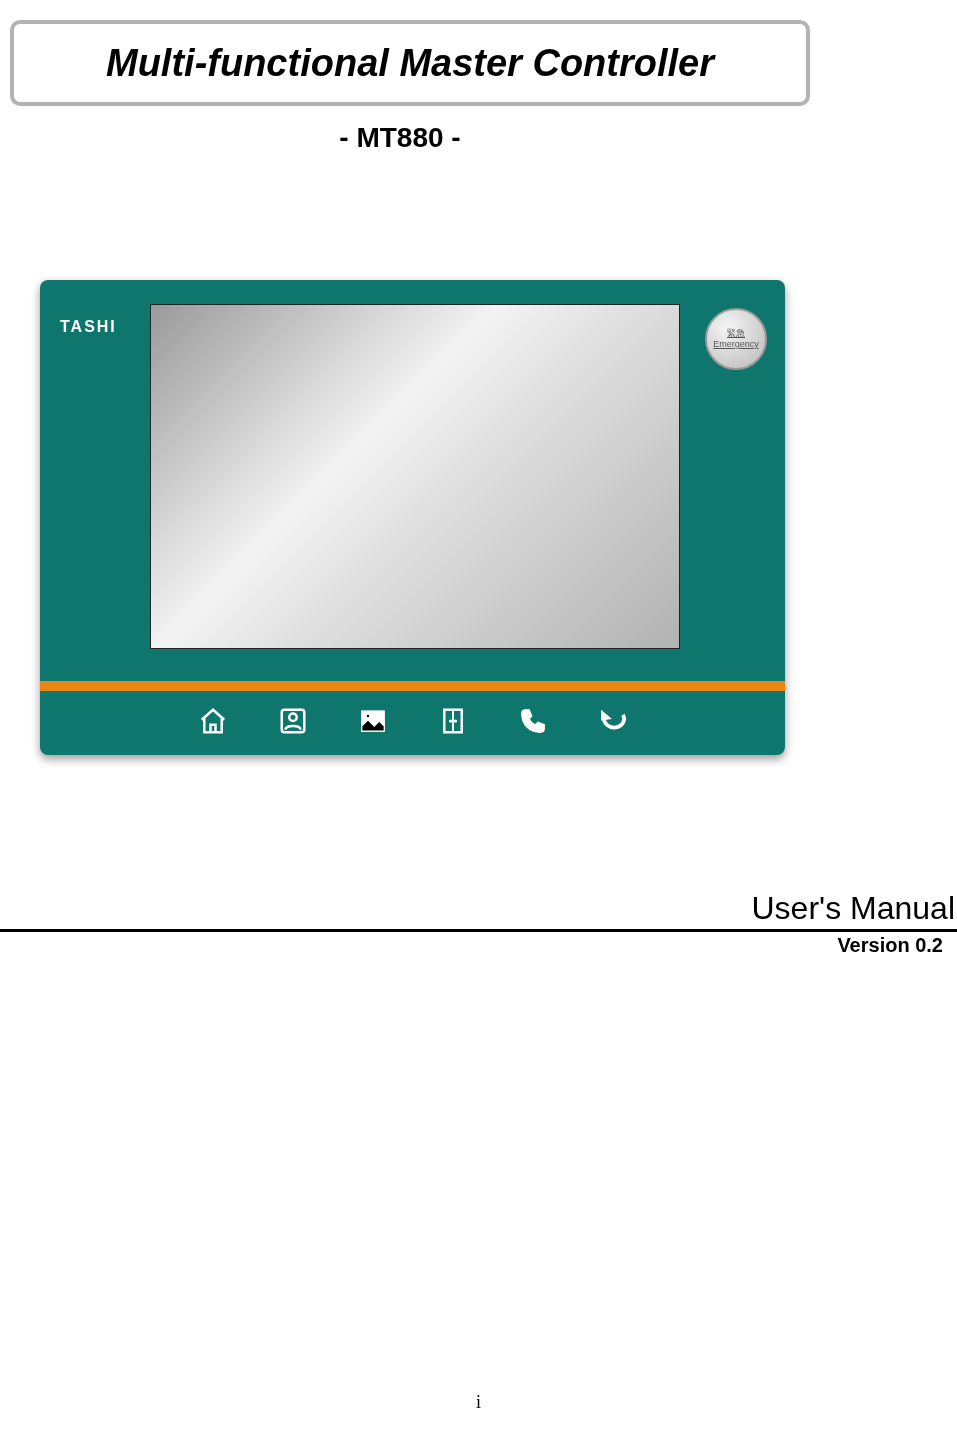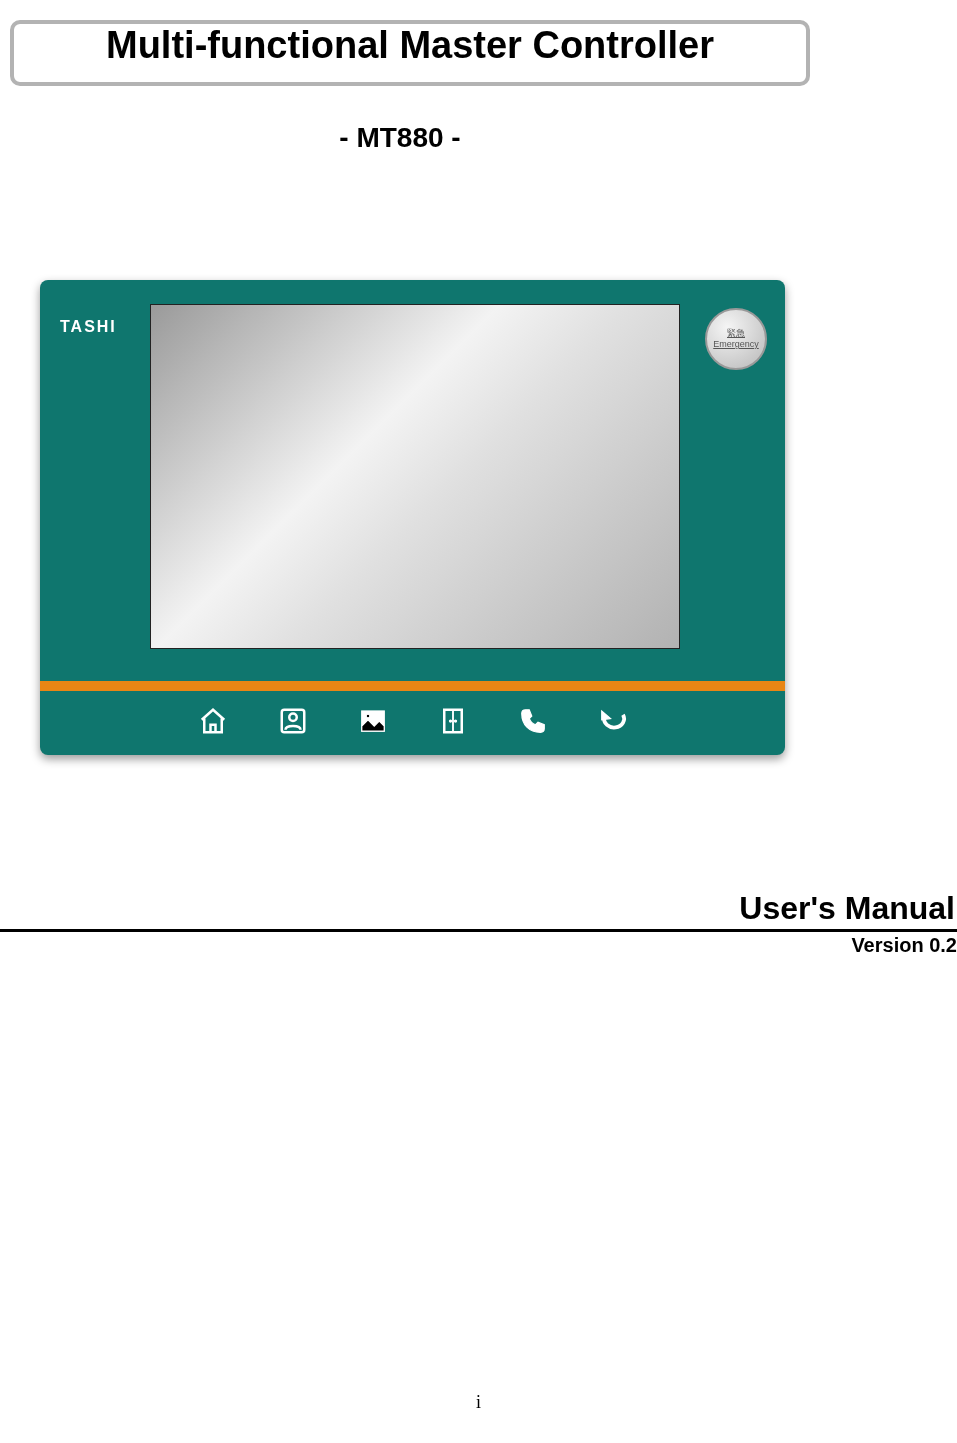--- a/index.html
+++ b/index.html
@@ -13,25 +13,27 @@
       background: #fff;
       font-family: Arial, Helvetica, sans-serif;
       color: #000;
       position: relative;
     }
     .title-box {
       position: absolute;
       left: 10px;
       top: 20px;
       width: 800px;
-      height: 66px;
+      height: 86px;
       border: 4px solid #b3b3b3;
       border-radius: 10px;
       display: flex;
+      align-items: center;
       justify-content: center;
+      font-style: italic;
     }
     .title-box-inner {
       font-size: 38px;
       font-weight: bold;
     }
     .subtitle {
       position: absolute;
       top: 122px;
       left: 0;
       width: 800px;
@@ -114,33 +116,33 @@
     }
     .manual-section {
       position: absolute;
       right: 0;
       top: 890px;
       width: 957px;
       text-align: right;
     }
     .manual-title {
       font-size: 32px;
-      font-weight: bold;
+      font-weight: normal;
       padding-right: 2px;
     }
     .manual-rule {
       width: 100%;
       border: none;
       border-top: 3px solid #000;
       margin-top: 2px;
     }
     .version {
       font-size: 20px;
       font-weight: bold;
-      padding-right: 0;
+      padding-right: 14px;
       margin-top: 2px;
     }
     .page-num {
       position: absolute;
       bottom: 30px;
       left: 0;
       width: 100%;
       text-align: center;
       font-family: "Times New Roman", serif;
       font-size: 18px;

